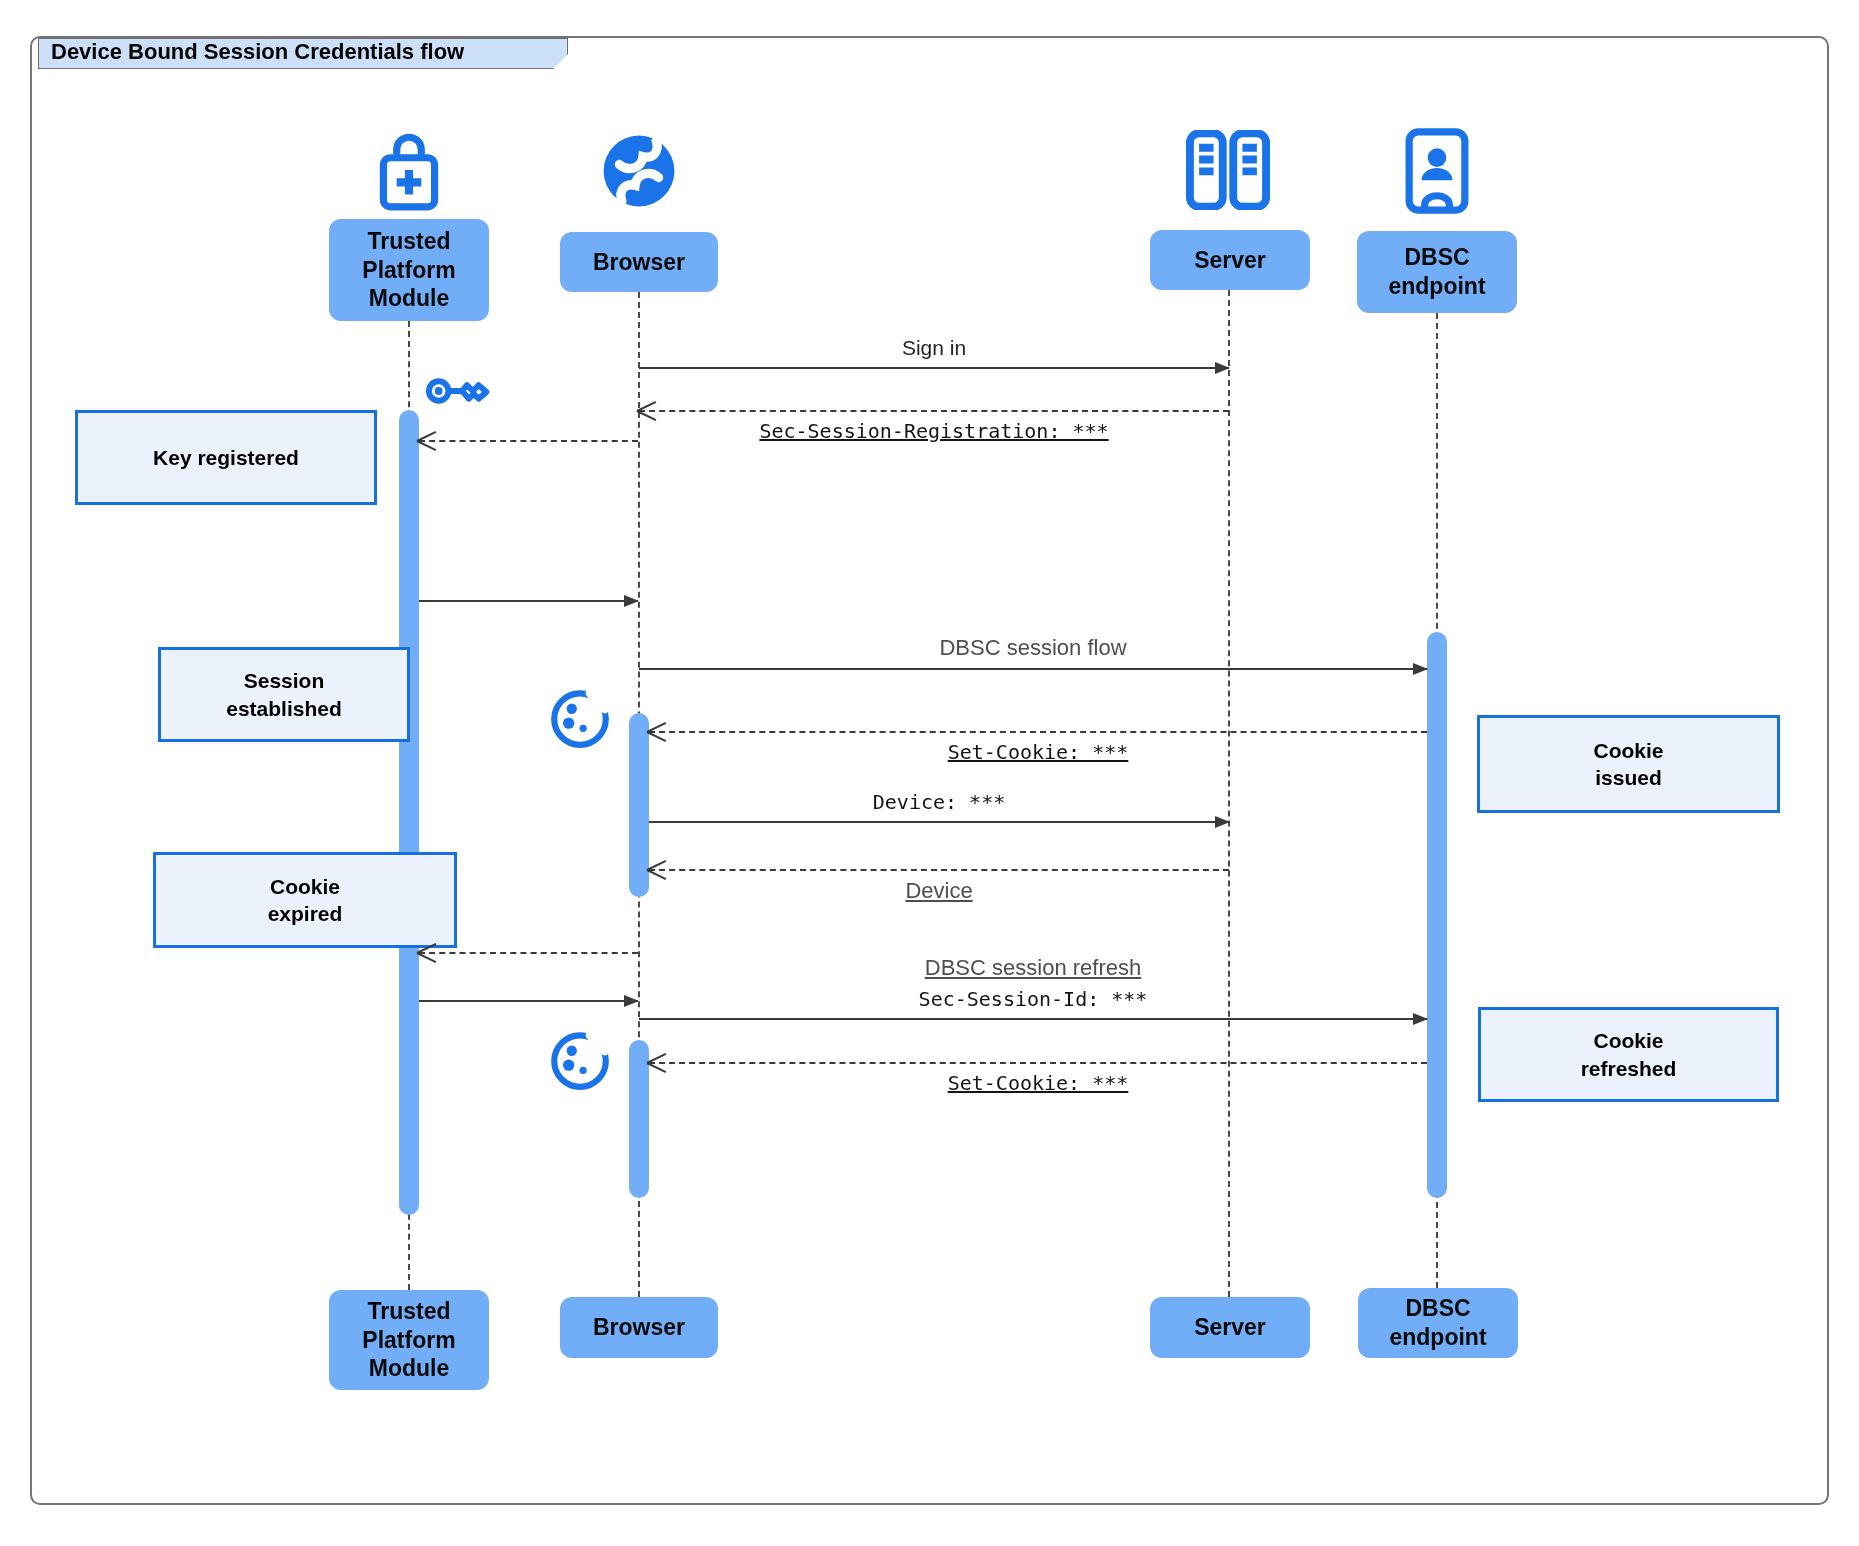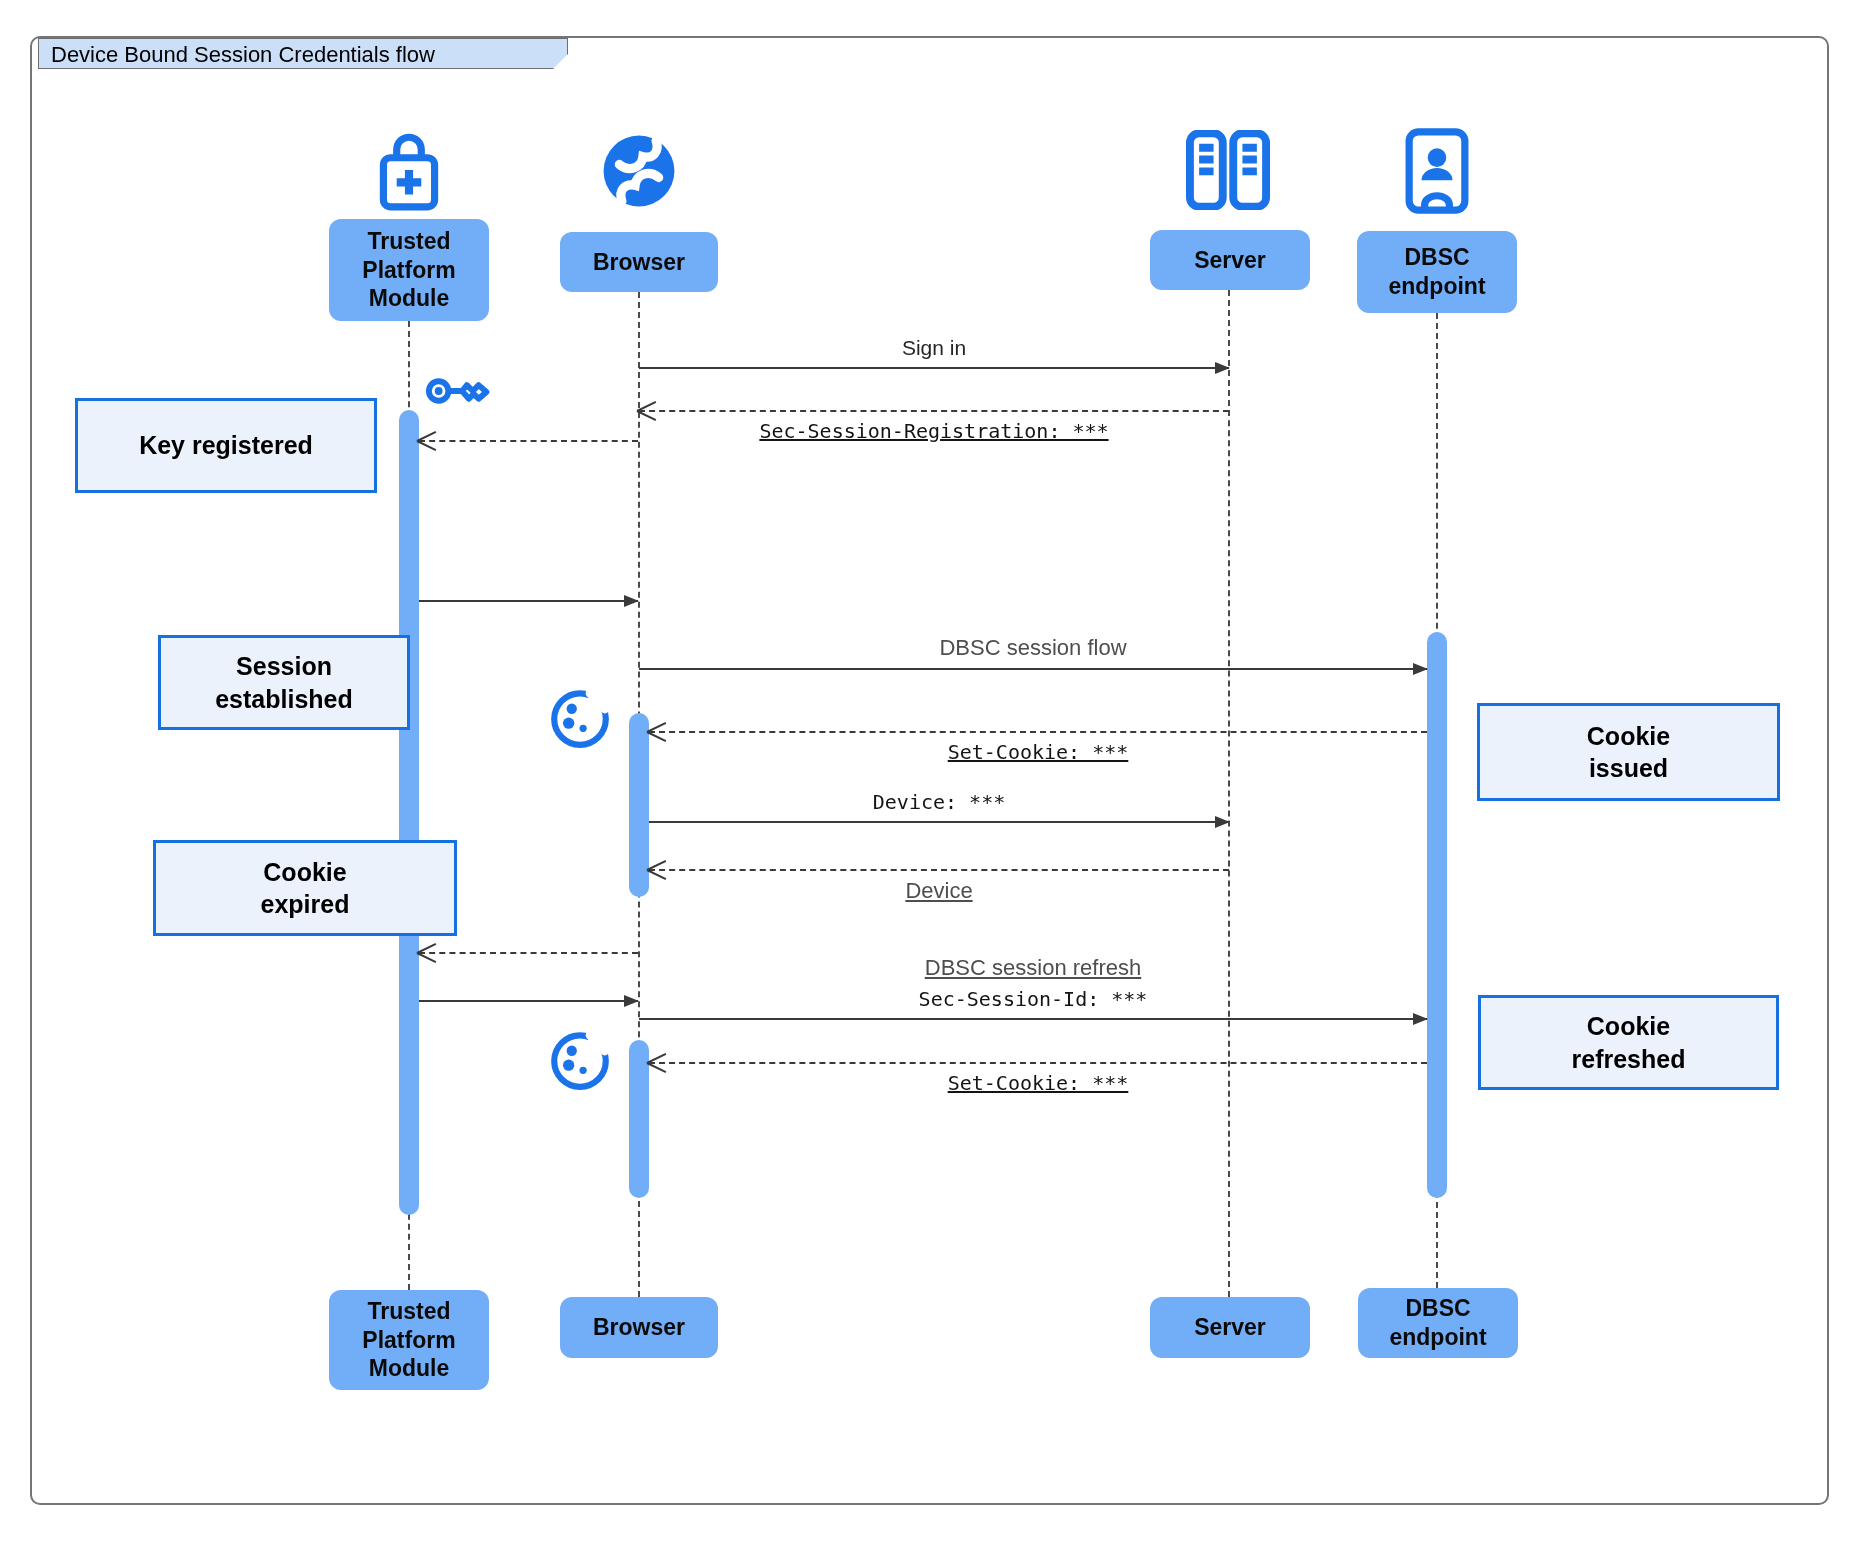--- a/index.html
+++ b/index.html
@@ -1,29 +1,29 @@
 <!DOCTYPE html>
 <html style="--c-line: #3a3a3a; --c-icon: #1a73e8; --c-pill: #72adf7; --c-bar: #72adf7; --c-note-fill: #ebf2fc; --c-note-border: #1670e0; --c-title-fill: #cbdff8;"><head>
 <meta charset="utf-8">
 <style>
   html,body{margin:0;padding:0;background:#ffffff;}
   body{font-family:"Liberation Sans", sans-serif;}
   .stage{position:relative;width:1859px;height:1546px;background:#fff;overflow:hidden;}
   .frame{position:absolute;left:30px;top:36px;width:1795px;height:1465px;border:2px solid #757575;border-radius:10px;background:#fff;}
   .title-tab{position:absolute;left:38px;top:38px;width:530px;height:31px;background:var(--c-title-fill,#cbdff8);
-    border:1.5px solid #6f6f6f;box-sizing:border-box;display:flex;align-items:flex-end;padding-left:12px;
+    border:1.5px solid #6f6f6f;box-sizing:border-box;display:flex;align-items:flex-start;padding-left:12px;
     clip-path:polygon(0 0,100% 0,100% 52%,calc(100% - 15px) 100%,0 100%);
-    font-weight:normal;font-size:22px;color:#000;}
+    font-weight:bold;font-size:22px;color:#000;}
   .life{position:absolute;width:0;border-left:2px dashed #4a4a4a;}
   .bar{position:absolute;width:20px;border-radius:10px;background:var(--c-bar,#72adf7);}
   .pill{position:absolute;background:var(--c-pill,#72adf7);border-radius:12px;display:flex;align-items:center;justify-content:center;
     text-align:center;font-weight:bold;font-size:23px;line-height:1.25;white-space:pre-line;color:#0a0a0a;}
   .note{position:absolute;background:var(--c-note-fill,#ebf2fc);border:3.5px solid var(--c-note-border,#1670e0);box-sizing:border-box;
-    display:flex;align-items:center;justify-content:center;text-align:center;font-weight:bold;font-size:25px;line-height:1.3;
-    white-space:pre-line;color:#000;}
+    display:flex;align-items:center;justify-content:center;text-align:center;font-weight:bold;font-size:21px;line-height:1.3;
+    white-space:pre-line;color:#000;margin-top:12px;}
   .icon{position:absolute;color:var(--c-icon,#1a73e8);}
   .icon svg{display:block;}
   .msg{position:absolute;height:0;}
   .mline{position:absolute;left:0;right:0;top:0;height:0;}
   .solid{border-top:2px solid var(--c-line,#3a3a3a);}
   .dashed{border-top:2px dashed var(--c-line,#3a3a3a);}
   .head-r{position:absolute;right:-1px;top:-5px;width:0;height:0;
     border-top:6px solid transparent;border-bottom:6px solid transparent;border-left:15px solid var(--c-line,#3a3a3a);}
   .chev{position:absolute;left:-2px;top:1px;width:22px;height:0;}
   .chev::before,.chev::after{content:"";position:absolute;left:0;top:-1px;width:21px;height:2px;

